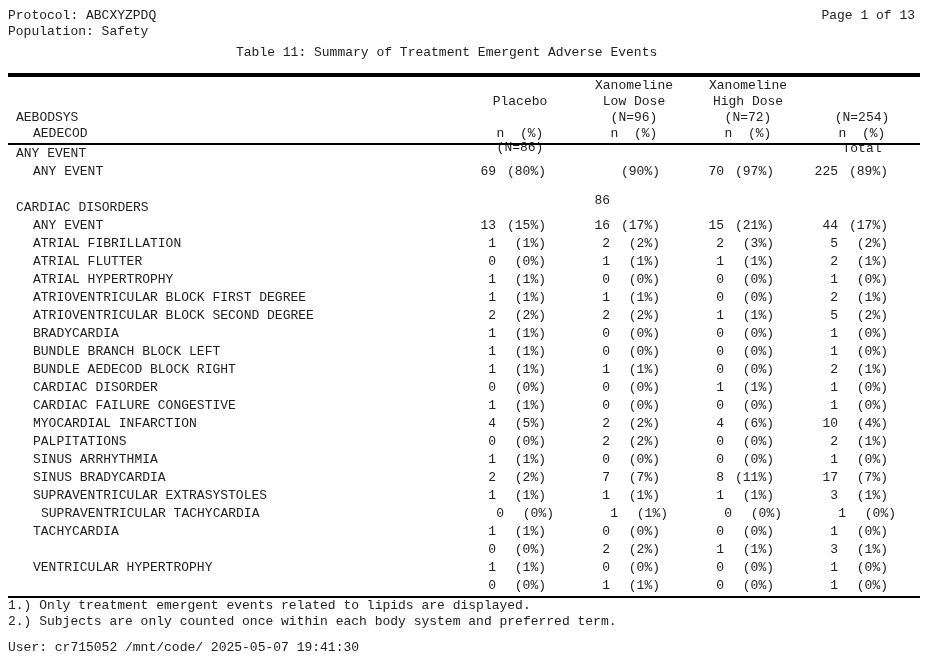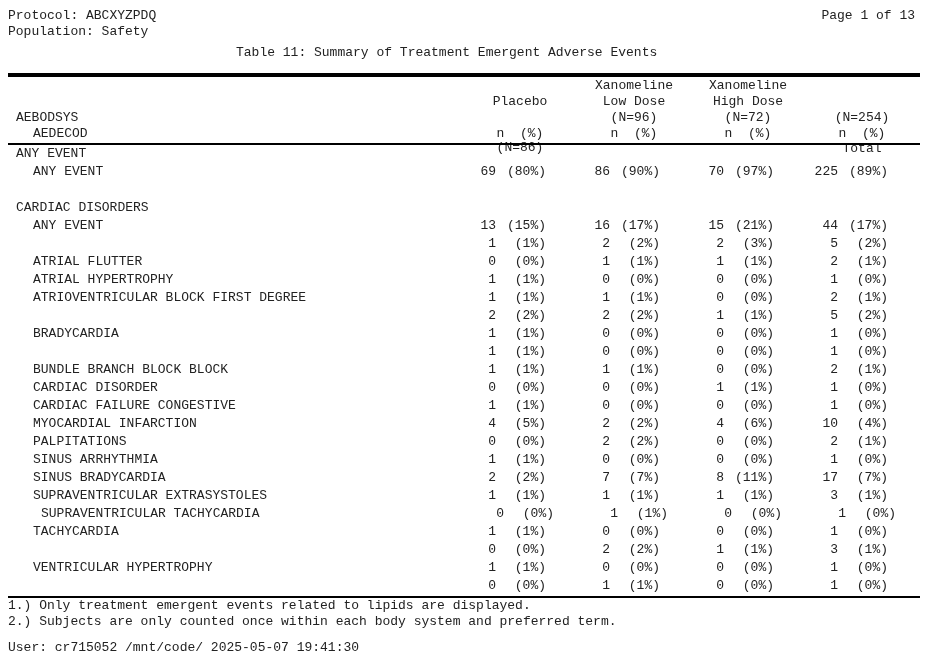--- a/index.html
+++ b/index.html
@@ -53,21 +53,21 @@
 <div class="rule-thin" style="top:143px;"></div>
 
 <div id="table-body">
     <div class="row" style="top: 145px;">
       <span class="lbl-soc">ANY EVENT</span>
     </div>
     <div class="row" style="top: 163px;">
       <span class="lbl-pt">ANY EVENT</span>
       <span class="cell" style="right: 430px;">69</span>
       <span class="cell" style="right: 380px;">(80%)</span>
-      <span class="cell" style="right: 316px;">86</span>
+      <span class="cell" style="right: 316px; margin-top: 29px;">86</span>
       <span class="cell" style="right: 266px;">(90%)</span>
       <span class="cell" style="right: 202px;">70</span>
       <span class="cell" style="right: 152px;">(97%)</span>
       <span class="cell" style="right: 88px;">225</span>
       <span class="cell" style="right: 38px;">(89%)</span>
     </div>
     <div class="row" style="top: 181px;"></div>
     <div class="row" style="top: 199px;">
       <span class="lbl-soc">CARDIAC DISORDERS</span>
     </div>
@@ -76,20 +76,21 @@
       <span class="cell" style="right: 430px;">13</span>
       <span class="cell" style="right: 380px;">(15%)</span>
       <span class="cell" style="right: 316px; margin-left: 24px;">16</span>
       <span class="cell" style="right: 266px;">(17%)</span>
       <span class="cell" style="right: 202px;">15</span>
       <span class="cell" style="right: 152px;">(21%)</span>
       <span class="cell" style="right: 88px;">44</span>
       <span class="cell" style="right: 38px;">(17%)</span>
     </div>
     <div class="row" style="top: 235px;">
+      <span class="lbl-pt">ATRIAL FIBRILLATION</span>
       <span class="cell" style="right: 430px;">1</span>
       <span class="cell" style="right: 380px;">(1%)</span>
       <span class="cell" style="right: 316px;">2</span>
       <span class="cell" style="right: 266px;">(2%)</span>
       <span class="cell" style="right: 202px;">2</span>
       <span class="cell" style="right: 152px;">(3%)</span>
       <span class="cell" style="right: 88px;">5</span>
       <span class="cell" style="right: 38px;">(2%)</span>
     </div>
     <div class="row" style="top: 253px;">
@@ -119,20 +120,21 @@
       <span class="cell" style="right: 430px;">1</span>
       <span class="cell" style="right: 380px;">(1%)</span>
       <span class="cell" style="right: 316px;">1</span>
       <span class="cell" style="right: 266px;">(1%)</span>
       <span class="cell" style="right: 202px;">0</span>
       <span class="cell" style="right: 152px;">(0%)</span>
       <span class="cell" style="right: 88px;">2</span>
       <span class="cell" style="right: 38px;">(1%)</span>
     </div>
     <div class="row" style="top: 307px;">
+      <span class="lbl-pt">ATRIOVENTRICULAR BLOCK SECOND DEGREE</span>
       <span class="cell" style="right: 430px;">2</span>
       <span class="cell" style="right: 380px;">(2%)</span>
       <span class="cell" style="right: 316px;">2</span>
       <span class="cell" style="right: 266px;">(2%)</span>
       <span class="cell" style="right: 202px;">1</span>
       <span class="cell" style="right: 152px;">(1%)</span>
       <span class="cell" style="right: 88px;">5</span>
       <span class="cell" style="right: 38px;">(2%)</span>
     </div>
     <div class="row" style="top: 325px;">
@@ -140,31 +142,32 @@
       <span class="cell" style="right: 430px;">1</span>
       <span class="cell" style="right: 380px;">(1%)</span>
       <span class="cell" style="right: 316px;">0</span>
       <span class="cell" style="right: 266px;">(0%)</span>
       <span class="cell" style="right: 202px;">0</span>
       <span class="cell" style="right: 152px;">(0%)</span>
       <span class="cell" style="right: 88px;">1</span>
       <span class="cell" style="right: 38px;">(0%)</span>
     </div>
     <div class="row" style="top: 343px;">
+      <span class="lbl-pt">BUNDLE BRANCH BLOCK LEFT</span>
       <span class="cell" style="right: 430px;">1</span>
       <span class="cell" style="right: 380px;">(1%)</span>
       <span class="cell" style="right: 316px;">0</span>
       <span class="cell" style="right: 266px;">(0%)</span>
       <span class="cell" style="right: 202px;">0</span>
       <span class="cell" style="right: 152px;">(0%)</span>
       <span class="cell" style="right: 88px;">1</span>
       <span class="cell" style="right: 38px;">(0%)</span>
     </div>
     <div class="row" style="top: 361px;">
-      <span class="lbl-pt">BUNDLE BRANCH BLOCK BLOCK</span>
+      <span class="lbl-pt">BUNDLE AEDECOD BLOCK RIGHT</span>
       <span class="cell" style="right: 430px;">1</span>
       <span class="cell" style="right: 380px;">(1%)</span>
       <span class="cell" style="right: 316px;">1</span>
       <span class="cell" style="right: 266px;">(1%)</span>
       <span class="cell" style="right: 202px;">0</span>
       <span class="cell" style="right: 152px;">(0%)</span>
       <span class="cell" style="right: 88px;">2</span>
       <span class="cell" style="right: 38px;">(1%)</span>
     </div>
     <div class="row" style="top: 379px;">

